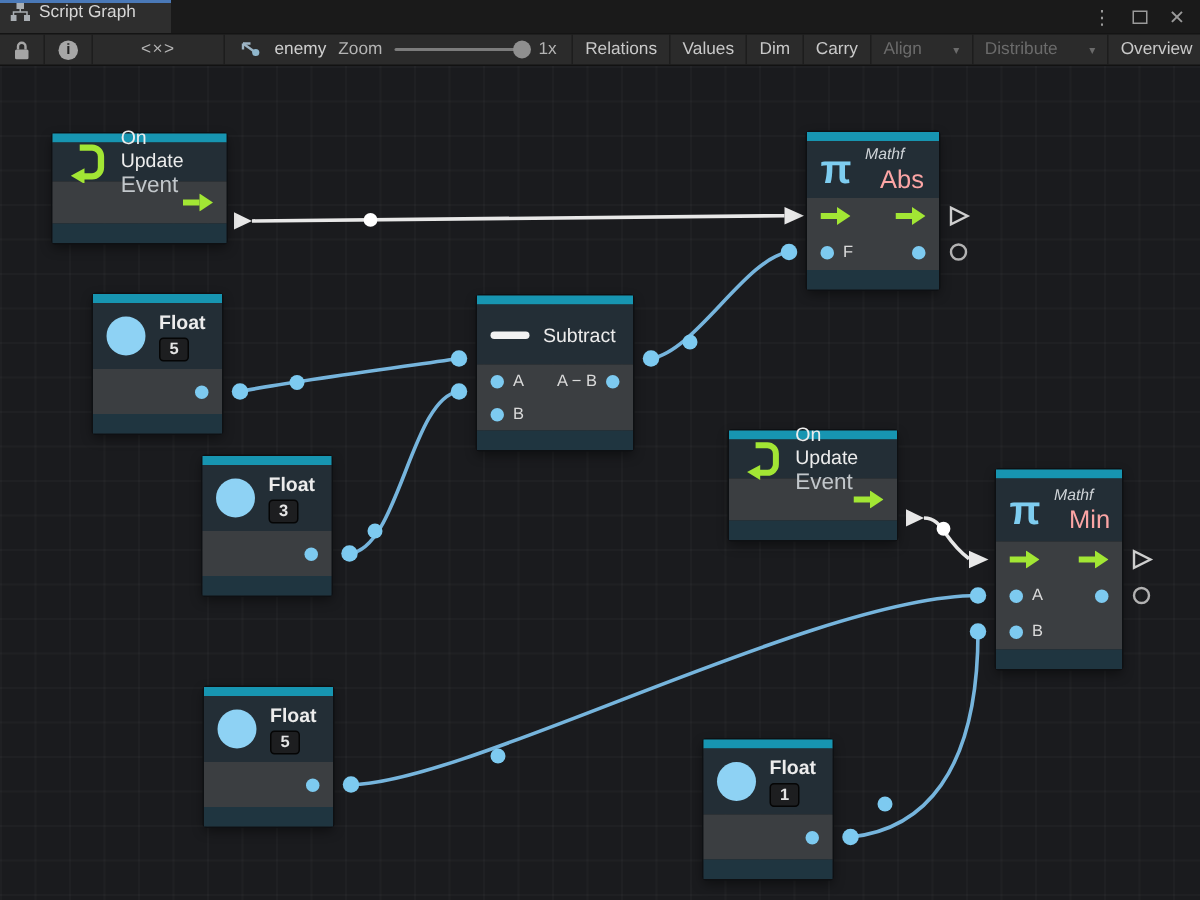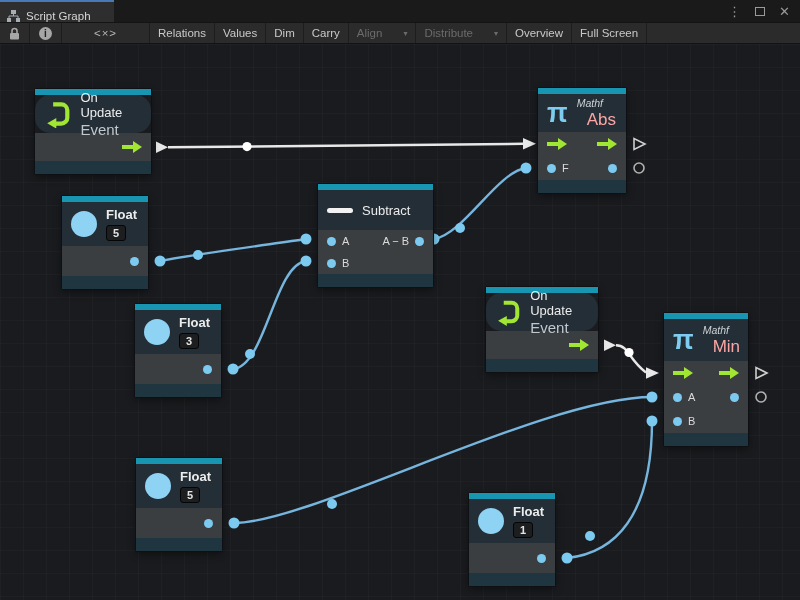--- a/index.html
+++ b/index.html
@@ -3,21 +3,21 @@
 <meta charset="utf-8">
 <style>
   * { margin:0; padding:0; box-sizing:border-box; }
   html,body { width:800px; height:600px; overflow:hidden; background:#161616;
               font-family:"Liberation Sans", sans-serif; }
   .app { position:relative; width:800px; height:600px; background:#1b1b1b; }
 
   
   .titlebar { height:22px; background:#1a1a1a; display:flex; align-items:stretch; }
   .tab { width:114px; background:#2e2e2e; border-top:2px solid #4a79b8;
-         display:flex; align-items:flex-end; gap:6px; padding:0 7px; }
+         display:flex; align-items:flex-start; gap:6px; padding:0 7px; }
   .tab-label { font-size:11.5px; color:#d6d6d6; white-space:nowrap; }
   .win-controls { margin-left:auto; display:flex; align-items:center; gap:14px; padding-right:10px; }
   .win-glyph { color:#9a9a9a; font-size:13px; line-height:1; }
   .win-max { width:10px; height:9px; border:1.5px solid #9a9a9a; }
 
   
   .toolbar { height:22px; background:#2b2b2b; border-top:1px solid #141414; border-bottom:1px solid #121212;
              display:flex; align-items:stretch; font-size:11.5px; color:#c9c9c9; }
   .tbtn { display:flex; align-items:center; justify-content:center; padding:0 8px;
           border-right:1px solid #1d1d1d; white-space:nowrap; }
@@ -48,21 +48,21 @@
 
   
   .node { position:absolute; box-shadow:0 0 0 1px #0e1013, 0 3px 8px rgba(0,0,0,.45); border-radius:2px; }
   .strip { height:6px; background:#1795b1; }
   .hdr { background:#232e36; display:flex; align-items:center; gap:9px; padding:0 9px; }
   .body { background:#3b3e41; }
   .row { display:flex; align-items:center; gap:6px; padding:0 9px; }
   .ftr { height:13px; background:#1f3540; }
   .spacer { flex:1 1 auto; }
 
-  .n-event .hdr { height:38px;border-radius:15px; }
+  .n-event .hdr { height:26px; }
   .n-event .row { height:28px; justify-content:flex-end; }
   .n-float .hdr { height:44px;font-weight:bold; }
   .n-float .row { height:30px; justify-content:flex-end; }
   .n-sub .hdr { height:40px; }
   .n-sub .row { height:22px; }
   .n-math .hdr { height:38px; }
   .n-math .row { height:24px; }
   .n-math.tall .hdr { height:42px; }
 
   .node-title { font-size:13px; color:#ececec; }
@@ -108,20 +108,33 @@
         <rect x="1" y="6" width="9" height="6.5" rx="1" fill="#a6a6a6"></rect>
         <path d="M3 6 V4 a2.5 2.5 0 0 1 5 0 V6" stroke="#a6a6a6" stroke-width="1.6" fill="none"></path>
       </svg>
     </div>
     <div class="tbtn icon-btn">
       <span class="info-circle">i</span>
     </div>
     <div class="code-cell">
       <span>&lt;×&gt;</span>
     </div>
+    <div class="mid-section">
+      <svg width="15" height="13" viewBox="0 0 15 13">
+        <path d="M2 2 L9 7" stroke="#9db4c4" stroke-width="1.6"></path>
+        <path d="M2 2 L7 2 M2 2 L2 6" stroke="#9db4c4" stroke-width="1.6"></path>
+        <circle cx="10.5" cy="8" r="2.4" fill="#8fb6cc"></circle>
+      </svg>
+      <span class="graph-name">enemy</span>
+      <span class="zoom-label">Zoom</span>
+      <div class="slider">
+        <div class="slider-knob"></div>
+      </div>
+      <span class="zoom-value">1x</span>
+    </div>
     <div class="tbtn">Relations</div>
     <div class="tbtn">Values</div>
     <div class="tbtn">Dim</div>
     <div class="tbtn">Carry</div>
     <div class="tbtn disabled">
       <span>Align</span>
       <span class="dd-arrow"></span>
     </div>
     <div class="tbtn disabled">
       <span>Distribute</span>
@@ -244,21 +257,21 @@
         </div>
       </div>
       <div class="body">
           <div class="row">
             <div class="dot"></div>
           </div>
         </div>
       <div class="ftr"></div>
     </div>
 
-    <div class="node n-sub" style="left:318px; top:140px; width:115px;">
+    <div class="node n-sub" style="left:318px; top:153px; width:104px;">
       <div class="strip"></div>
       <div class="hdr">
         <div class="minus-bar"></div>
         <div class="node-title">Subtract</div>
       </div>
       <div class="body">
         <div class="row">
           <div class="dot"></div>
           <span class="port-label">A</span>
           <div class="spacer"></div>

